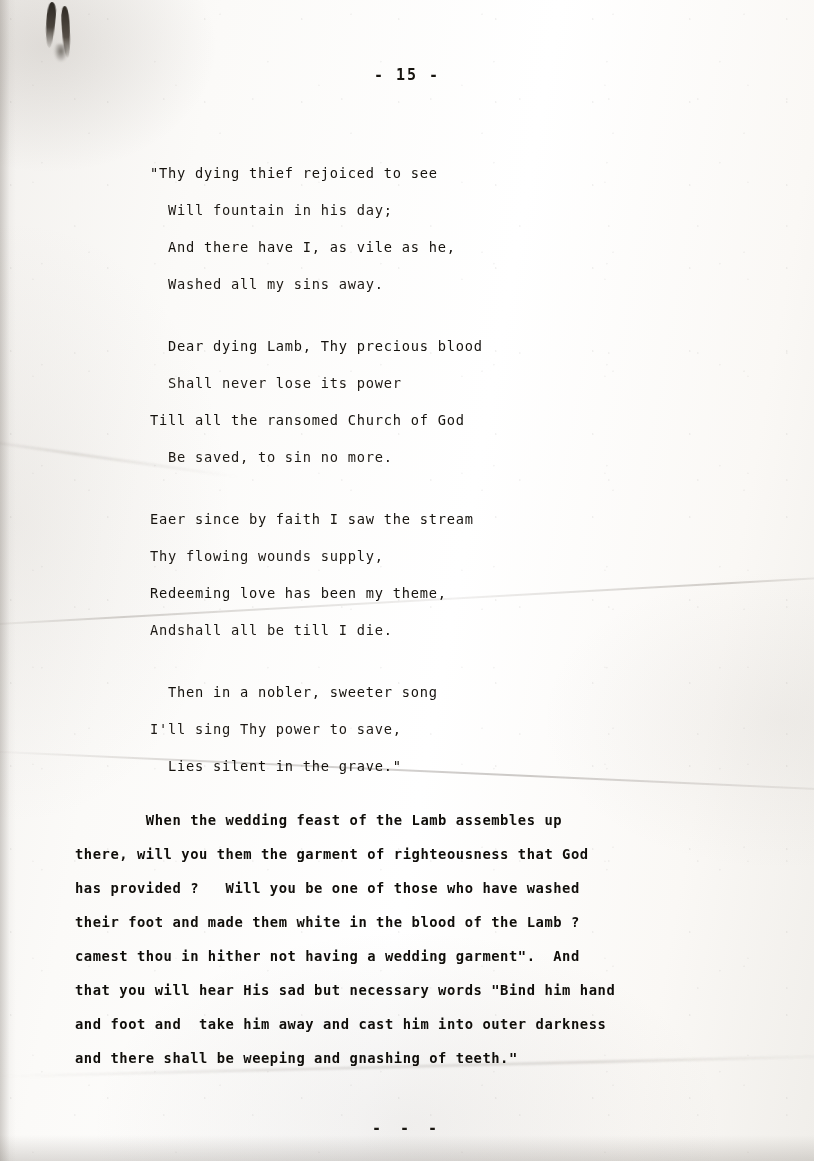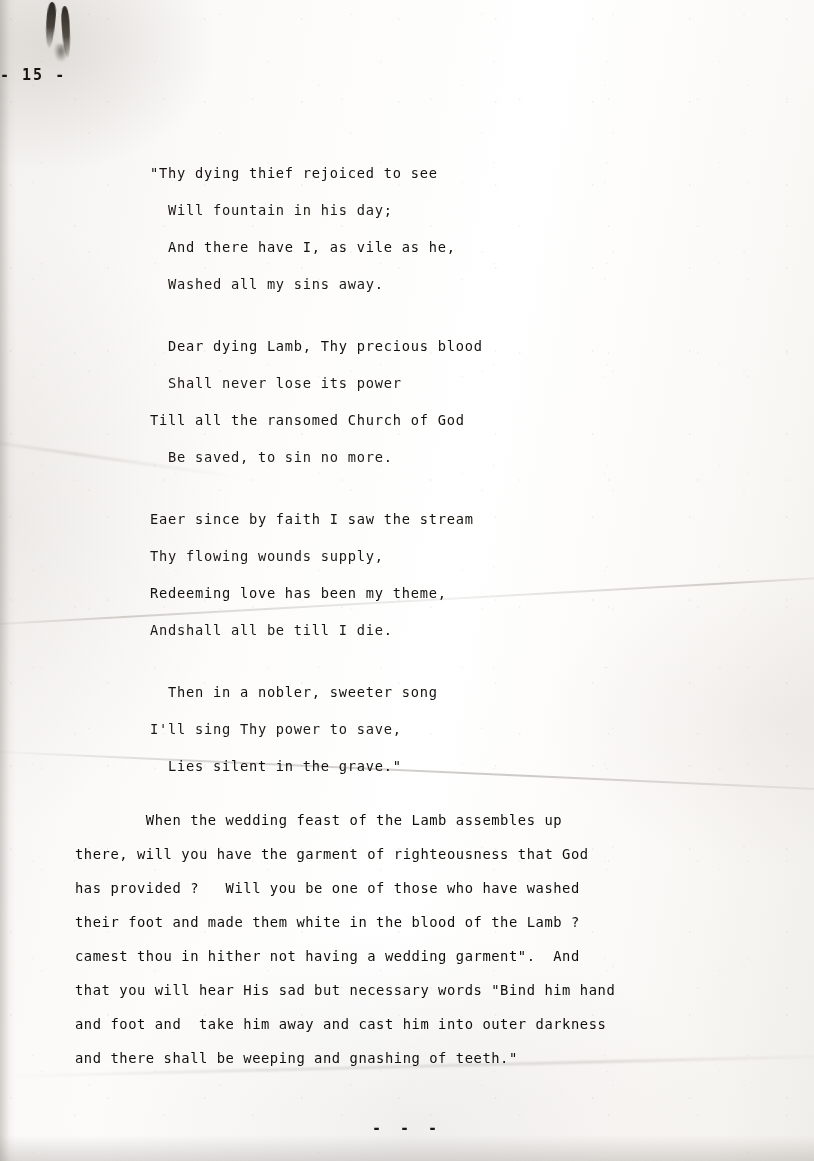--- a/index.html
+++ b/index.html
@@ -115,20 +115,21 @@
     color: #15120e;
     font-size: 13.6px;
     letter-spacing: 0.6px;
   }
 
   .page-number {
     position: absolute;
     top: 66px;
     left: 0;
     width: 814px;
+    text-align: center;
     font-size: 15px;
     font-weight: bold;
     letter-spacing: 2px;
     color: #17140f;
   }
 
   .poem {
     position: absolute;
     top: 155px;
     left: 150px;
@@ -154,21 +155,21 @@
     top: 803px;
     left: 75px;
     width: 700px;
   }
   .prose .line {
     height: 34px;
     line-height: 34px;
     white-space: pre;
     font-size: 13.8px;
     letter-spacing: 0.55px;
-    font-weight: 400;
+    font-weight: 700;
     color: #100e0a;
   }
   .prose .line.indent { text-indent: 0; }
 
   .footer-rule {
     position: absolute;
     top: 1119px;
     left: 0;
     width: 814px;
     text-align: center;
@@ -223,21 +224,21 @@
       <div class="stanza">
         <div class="line">  Then in a nobler, sweeter song</div>
         <div class="line">I'll sing Thy power to save,</div>
         <div class="line">  Lies silent in the grave."</div>
       </div>
 
     </div>
 
     <div class="prose">
       <div class="line indent">        When the wedding feast of the Lamb assembles up</div>
-      <div class="line">there, will you have the garment of righteousness that God</div>
+      <div class="line">there, will you them the garment of righteousness that God</div>
       <div class="line">has provided ?   Will you be one of those who have washed</div>
       <div class="line">their foot and made them white in the blood of the Lamb ?</div>
       <div class="line">camest thou in hither not having a wedding garment".  And</div>
       <div class="line">that you will hear His sad but necessary words "Bind him hand</div>
       <div class="line">and foot and  take him away and cast him into outer darkness</div>
       <div class="line">and there shall be weeping and gnashing of teeth."</div>
     </div>
 
     <div class="footer-rule">- - -</div>
 

